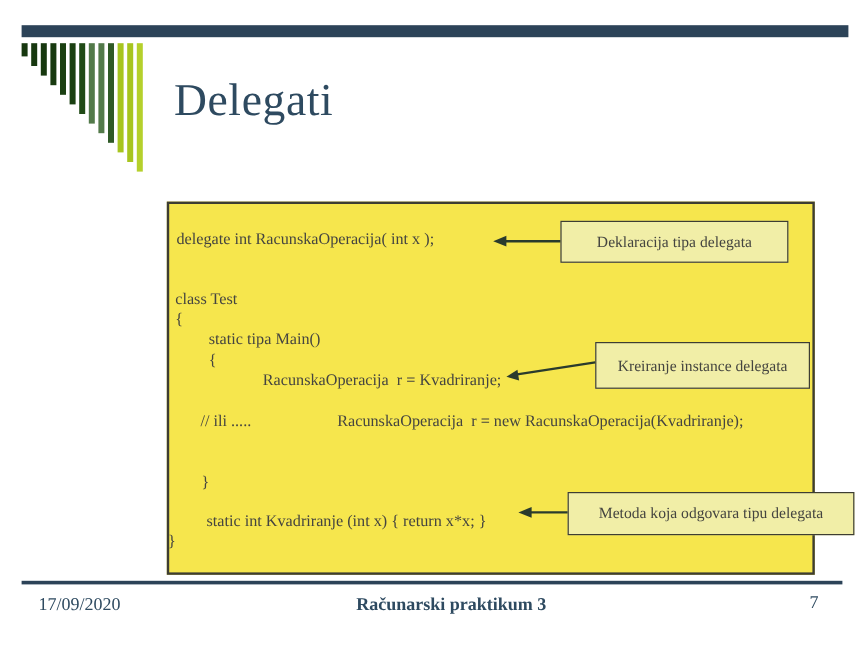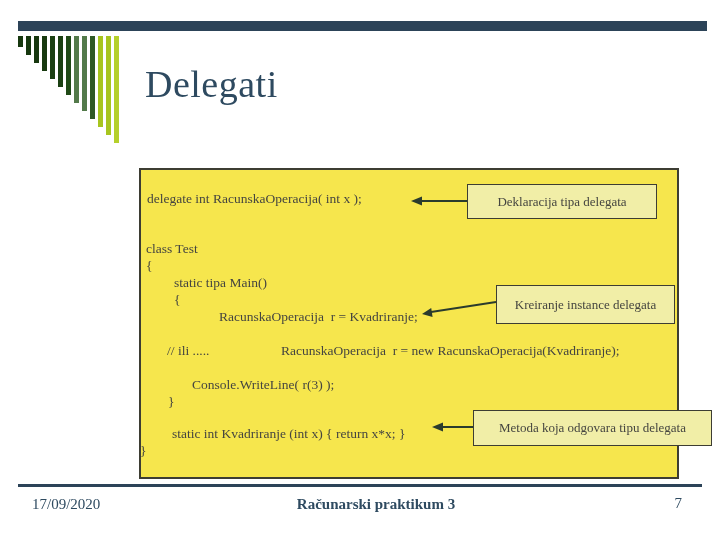--- a/index.html
+++ b/index.html
@@ -96,21 +96,20 @@
   <div class="code-box"></div>
 
   <div class="code" style="left:147px; top:191px;">delegate int RacunskaOperacija( int x );</div>
   <div class="code" style="left:146px; top:241px;">class Test</div>
   <div class="code" style="left:146px; top:258px;">{</div>
   <div class="code" style="left:174px; top:275px;">static tipa Main()</div>
   <div class="code" style="left:174px; top:292px;">{</div>
   <div class="code" style="left:187px; top:309px;margin-left:32px;">RacunskaOperacija  r = Kvadriranje;</div>
   <div class="code" style="left:167px; top:343px;">// ili .....</div>
   <div class="code" style="left:247px; top:343px;margin-left:34px;">RacunskaOperacija  r = new RacunskaOperacija(Kvadriranje);</div>
-  <div class="code" style="left:192px; top:377px;">Console.WriteLine( r(3) );</div>
   <div class="code" style="left:168px; top:394px;">}</div>
   <div class="code" style="left:172px; top:426px;">static int Kvadriranje (int x) { return x*x; }</div>
   <div class="code" style="left:140px; top:443px;">}</div>
 
   <div class="callout" style="left:467px; top:184px; width:188px; height:33px;">Deklaracija tipa delegata</div>
   <div class="callout" style="left:496px; top:285px; width:177px; height:37px;">Kreiranje instance delegata</div>
   <div class="callout" style="left:473px; top:410px; width:237px; height:34px;">Metoda koja odgovara tipu delegata</div>
 
   <svg class="arrows" width="720" height="540">
     <line x1="467" y1="201" x2="420" y2="201"></line>

